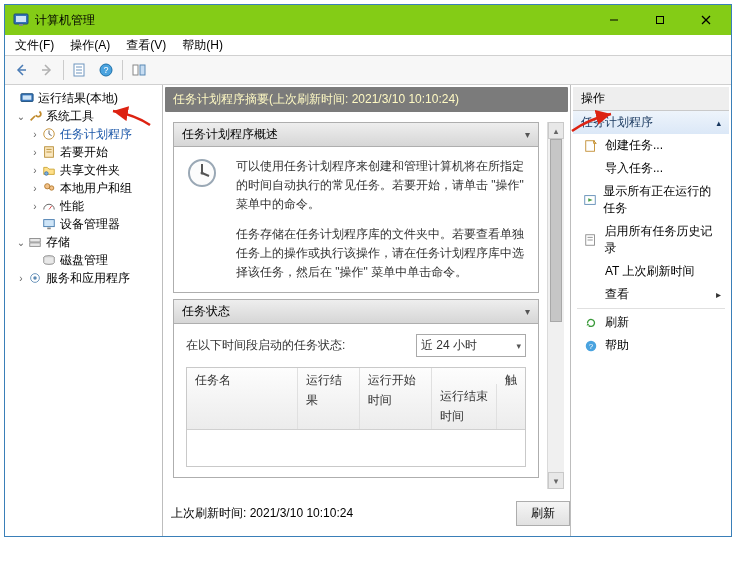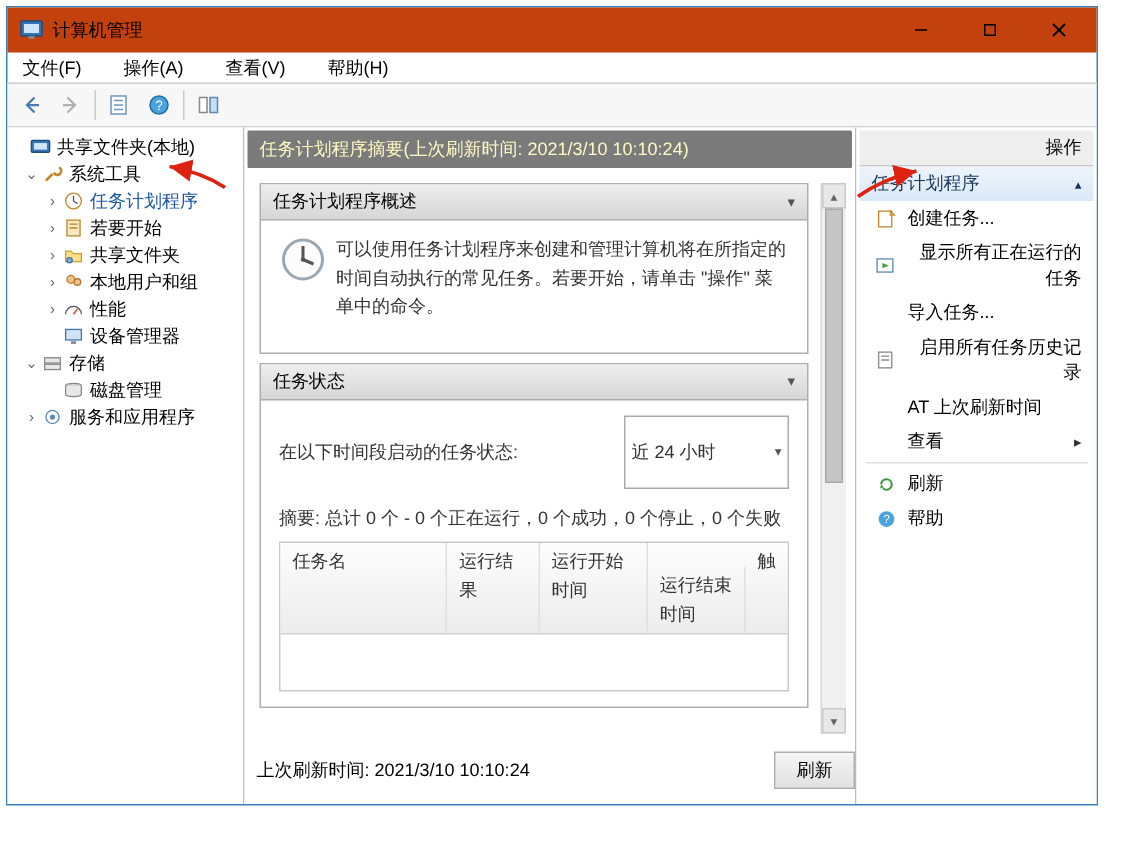--- a/index.html
+++ b/index.html
@@ -21,41 +21,41 @@
     display: flex;
     flex-direction: column;
     background: #fff;
   }
   
   .titlebar {
     height: 30px;
     display: flex;
     align-items: center;
     padding: 0 2px 0 8px;
-    background: #c2410c;
+    background: #84cc16;
     position: relative;
   }
   .titlebar .title-icon { width: 16px; height: 16px; margin-right: 6px; }
   .titlebar .title-text { flex: 1; font-size: 12px; color: #000; }
   .win-btn {
     width: 46px;
     height: 30px;
     display: flex;
     align-items: center;
     justify-content: center;
     color: #000;
   }
   
   .menubar {
     height: 20px;
     display: flex;
     align-items: center;
     padding: 0 4px;
     font-size: 12px;
-    gap: 16px;
+    gap: 4px;
   }
   .menubar .menu-item { padding: 1px 6px; }
   
   .toolbar {
     height: 30px;
     border-top: 1px solid #d0d0d0;
     border-bottom: 1px solid #d0d0d0;
     display: flex;
     align-items: center;
     padding: 2px 4px;
@@ -87,21 +87,20 @@
     background: #fff;
     display: flex;
     flex-direction: column;
     min-width: 0;
   }
   .actions-pane {
     width: 160px;
     background: #fff;
     display: flex;
     flex-direction: column;
-    text-align: right;
   }
   
   .tree-node {
     display: flex;
     align-items: center;
     height: 18px;
     padding-right: 4px;
     white-space: nowrap;
   }
   .tree-node .expander {
@@ -150,28 +149,28 @@
     margin-left: auto;
     font-size: 10px;
     color: #555;
   }
   .groupbox-body {
     padding: 10px 12px;
     font-size: 12px;
     color: #333;
     line-height: 1.6;
   }
-  .overview-flex { display:flex; gap:6px; align-items:flex-start; }
+  .overview-flex { display:flex; gap:18px; align-items:flex-start; }
   .clock-icon { width:32px; height:32px; flex:0 0 32px; }
   .status-row { display:flex; align-items:center; margin-bottom:10px;gap:24px; }
   .status-select {
     margin-left:auto;
     border:1px solid #aaa;
     background:#fff;
-    padding:14px 4px;
+    padding:1px 4px;
     width:110px;
     display:flex;
     align-items:center;
     justify-content:space-between;
     font-size:12px;
   }
   .task-table {
     border:1px solid #c9c9c9;
     height: 100px;
     margin-top:6px;
@@ -321,21 +320,21 @@
 
     <div class="tree-pane">
       <div class="tree-node" style="padding-left:0;">
         <span class="expander"></span>
         <span class="t-icon">
             <svg width="14" height="14" viewBox="0 0 16 16">
               <rect x="1" y="3" width="14" height="9" rx="1" fill="#3573b9" stroke="#1e4e79"></rect>
               <rect x="3" y="5" width="10" height="5" fill="#cfe5f7"></rect>
             </svg>
           </span>
-        <span class="t-label">共享文件夹(本地)</span>
+        <span class="t-label">运行结果(本地)</span>
       </div>
 
       <div class="tree-node" style="padding-left:8px;">
         <span class="expander">⌄</span>
         <span class="t-icon">
             <svg width="14" height="14" viewBox="0 0 16 16">
               <path d="M3 13 L8 8 M13 3 a3 3 0 1 1 -4 4" fill="none" stroke="#c08a2c" stroke-width="2"></path>
             </svg>
           </span>
         <span class="t-label">系统工具</span>
@@ -450,39 +449,39 @@
                   <svg viewBox="0 0 32 32" width="32" height="32">
                       <circle cx="16" cy="16" r="13" fill="#fcfcfc" stroke="#9aa8b5" stroke-width="2"></circle>
                       <line x1="16" y1="16" x2="16" y2="7" stroke="#555" stroke-width="2"></line>
                       <line x1="16" y1="16" x2="23" y2="19" stroke="#555" stroke-width="2"></line>
                       <circle cx="16" cy="16" r="1.5" fill="#555"></circle>
                     </svg>
                 </span>
                 <div>
                   <div>可以使用任务计划程序来创建和管理计算机将在所指定的时间自动执行的常见任务。若要开始，请单击 "操作" 菜单中的命令。</div>
                   <div style="height:10px;"></div>
+                  <div>任务存储在任务计划程序库的文件夹中。若要查看单独任务上的操作或执行该操作，请在任务计划程序库中选择该任务，然后在 "操作" 菜单中单击命令。</div>
                 </div>
               </div>
             </div>
           </div>
 
           <div class="groupbox">
             <div class="groupbox-header">
               <span>任务状态</span>
               <span class="chevron">▾</span>
             </div>
             <div class="groupbox-body">
               <div class="status-row">
                 <span>在以下时间段启动的任务状态:</span>
                 <div class="status-select">
                   <span>近 24 小时</span>
                   <span style="font-size:9px;color:#555;">▾</span>
                 </div>
               </div>
-              <div>摘要: 总计 0 个 - 0 个正在运行，0 个成功，0 个停止，0 个失败</div>
               <div class="task-table">
                 <div class="task-table-header">
                   <div class="task-col col1">任务名</div>
                   <div class="task-col col2">运行结果</div>
                   <div class="task-col col3">运行开始时间</div>
                   <div class="task-col col4">运行结束时间</div>
                   <div class="task-col col5">触</div>
                 </div>
 
               </div>
@@ -516,31 +515,31 @@
         <div class="action-item">
           <span class="a-icon">
               <svg width="14" height="14" viewBox="0 0 16 16">
                 <rect x="2" y="2" width="10" height="12" fill="#fff" stroke="#c08a2c"></rect>
                 <path d="M11 2l3 3h-3z" fill="#f5d28a" stroke="#c08a2c"></path>
               </svg>
             </span>
           <span>创建任务...</span>
         </div>
         <div class="action-item">
+          <span class="a-icon"></span>
+          <span>导入任务...</span>
+        </div>
+        <div class="action-item">
           <span class="a-icon">
               <svg width="14" height="14" viewBox="0 0 16 16">
                 <rect x="2" y="3" width="12" height="10" fill="#fff" stroke="#5b89b4"></rect>
                 <polygon points="6,6 11,8 6,10" fill="#4aa04a"></polygon>
               </svg>
             </span>
           <span>显示所有正在运行的任务</span>
-        </div>
-        <div class="action-item">
-          <span class="a-icon"></span>
-          <span>导入任务...</span>
         </div>
         <div class="action-item">
           <span class="a-icon">
               <svg width="14" height="14" viewBox="0 0 16 16">
                 <rect x="2" y="2" width="10" height="12" fill="#fff" stroke="#888"></rect>
                 <line x1="4" y1="5" x2="10" y2="5" stroke="#888"></line>
                 <line x1="4" y1="8" x2="10" y2="8" stroke="#888"></line>
               </svg>
             </span>
           <span>启用所有任务历史记录</span>

